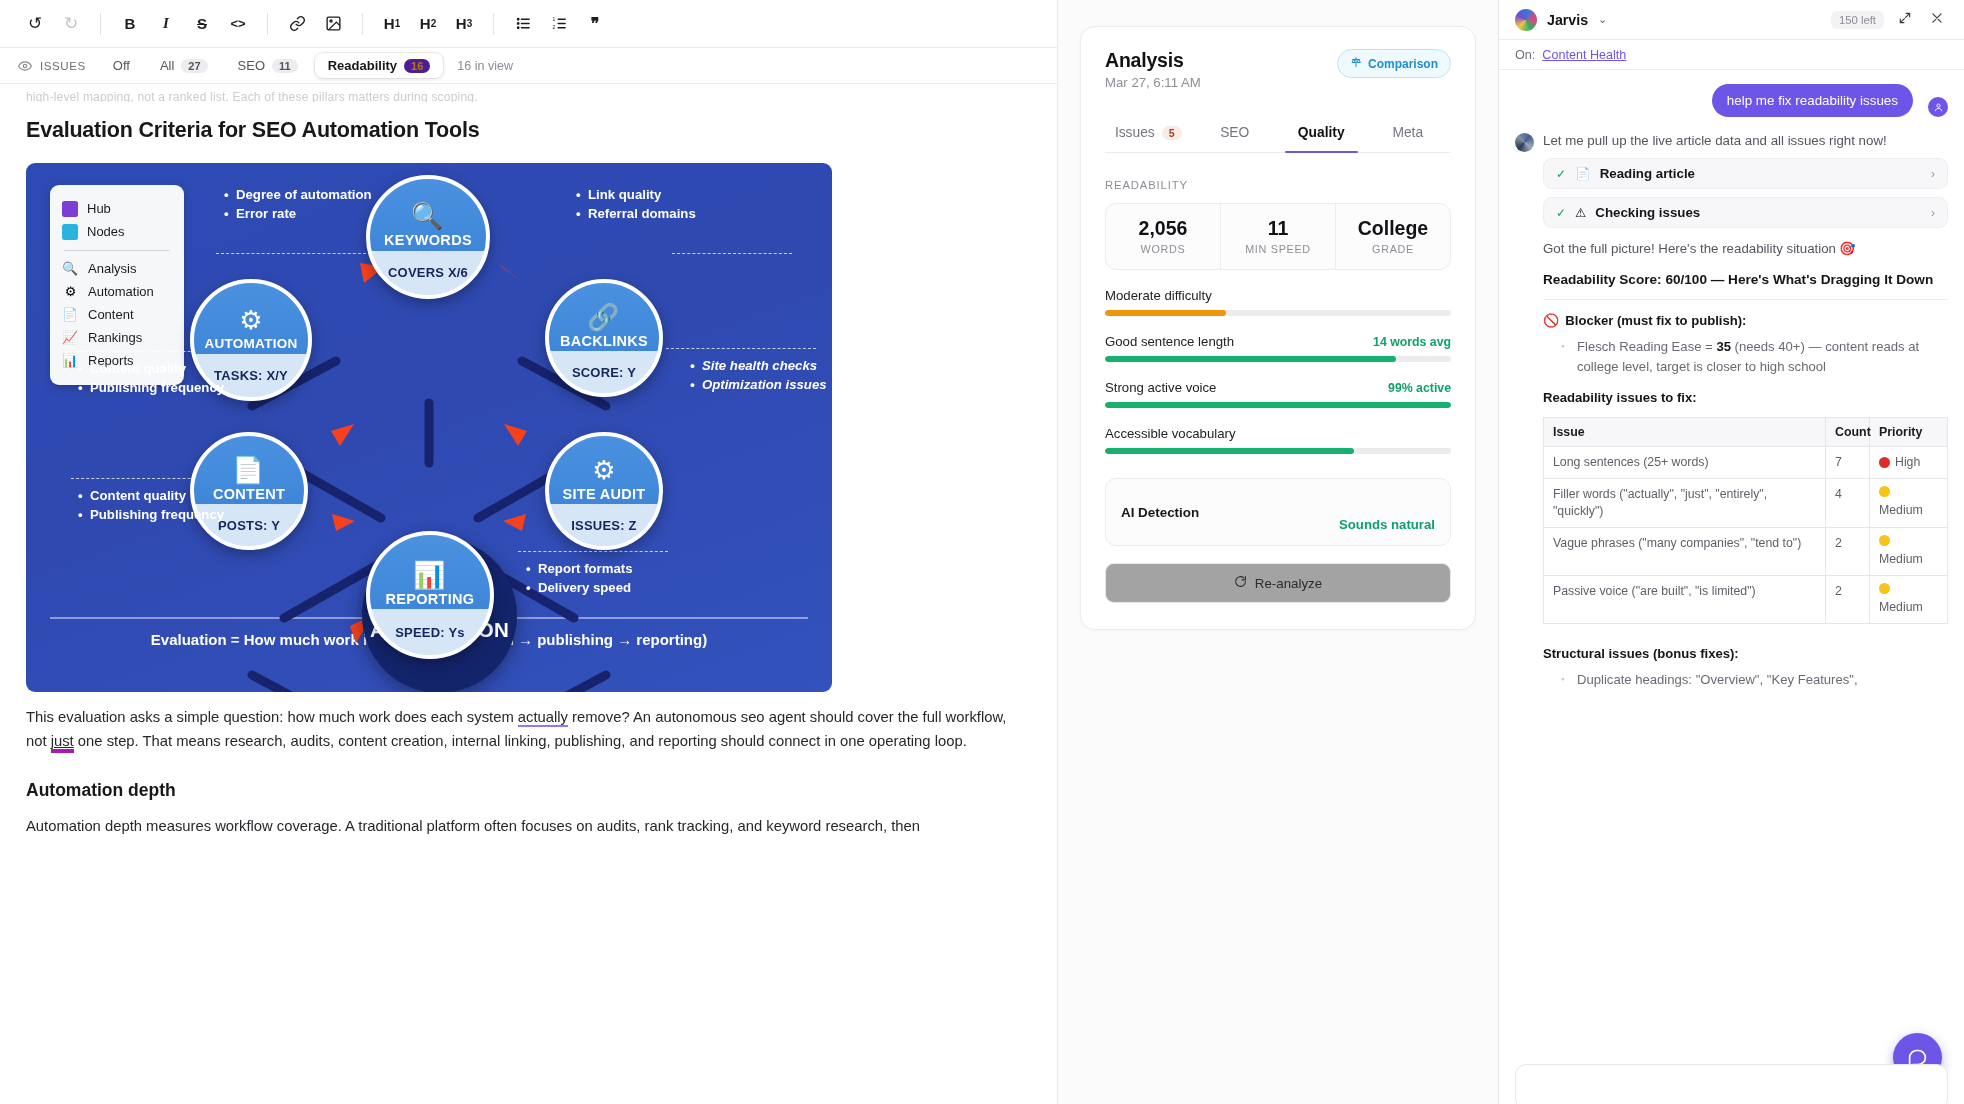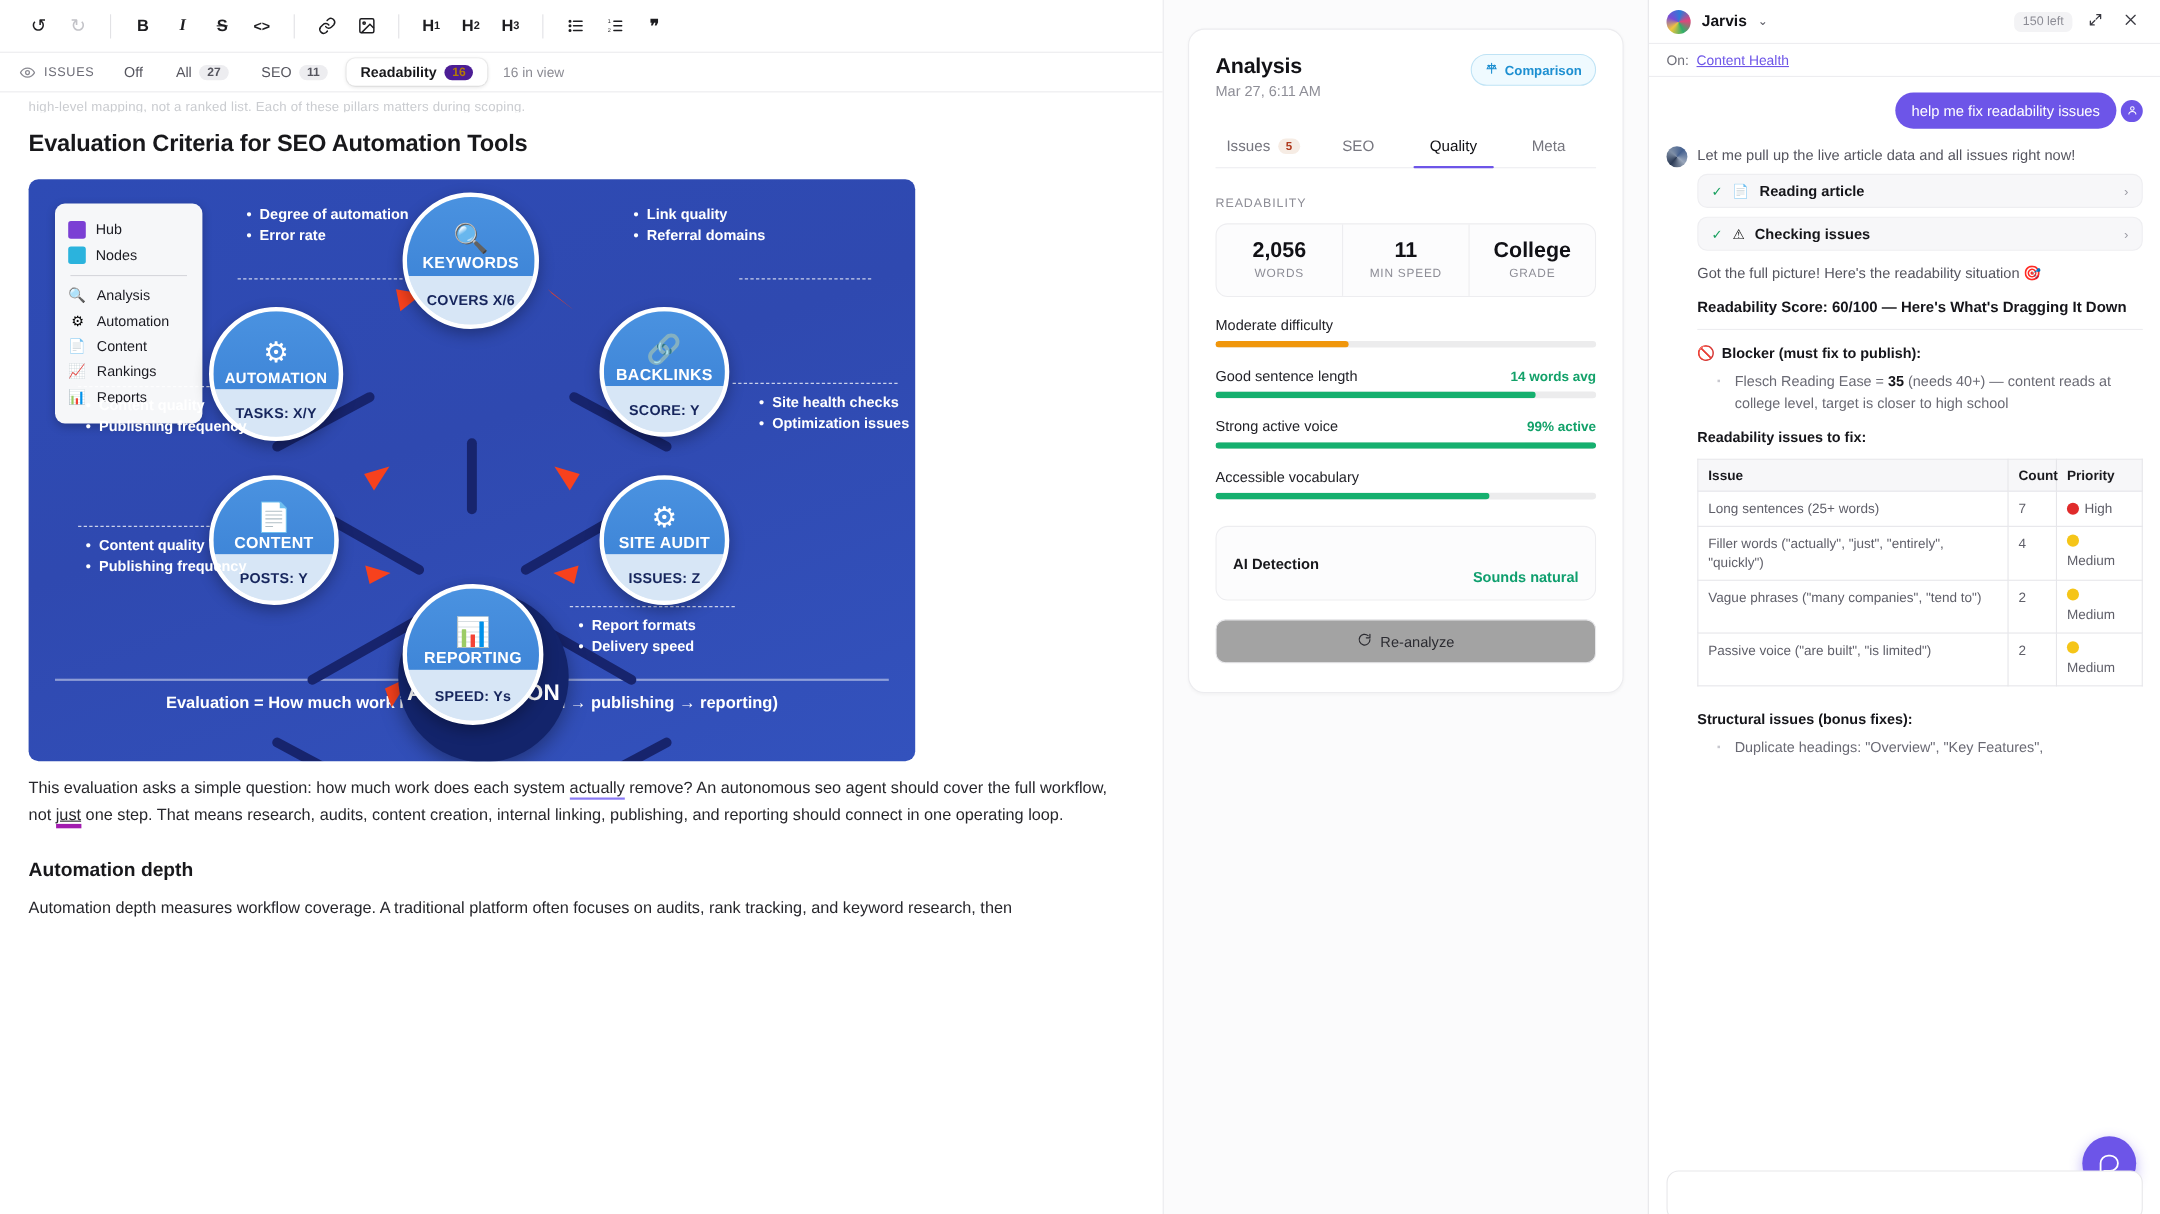--- a/index.html
+++ b/index.html
@@ -75,21 +75,21 @@
   .analysis-col { width:440px; background:#fbfbfc; padding:26px 22px; flex-shrink:0; }
   .card { background:#fff; border:1px solid #ececef; border-radius:15px; padding:22px 24px 26px 24px; box-shadow:0 1px 3px rgba(0,0,0,.035);}
   .card-head { display:flex; justify-content:space-between; align-items:flex-start; }
   .card-title { font-size:19.5px; font-weight:700; color:#121216; letter-spacing:-.2px;}
   .card-date { font-size:13.2px; color:#8e8e97; margin-top:3px;}
   .cmp-btn { display:flex; align-items:center; gap:6px; border:1px solid #bfe3f5; background:#effaff; color:#1d8fd1;
              font-size:12px; font-weight:600; border-radius:20px; padding:6px 12px; cursor:pointer;}
   .tabs { display:flex; gap:0; margin-top:26px; border-bottom:1px solid #ededf0;}
   .tab { flex:1; text-align:center; padding:9px 0 12px 0; font-size:13.8px; color:#76767f; cursor:pointer; position:relative;
          display:flex; align-items:center; justify-content:center; gap:7px;}
-  .tab.active { color:#101014; font-weight:400;}
+  .tab.active { color:#101014; font-weight:700;}
   .tab.active:after { content:""; position:absolute; left:8%; right:8%; bottom:-1px; height:2.5px; background:#6d55e8; border-radius:2px;}
   .tab .b { font-size:10.5px; background:#f6ece4; color:#b03a1e; border-radius:9px; padding:1px 7px; font-weight:700;}
   .sect-label { font-size:11.3px; letter-spacing:.85px; color:#8d8d96; margin-top:26px; font-weight:500;}
   .stats { display:flex; border:1px solid #ededf0; border-radius:11px; margin-top:12px; background:#fcfcfd;}
   .stat { flex:1; text-align:center; padding:13px 0 14px 0; }
   .stat + .stat { border-left:1px solid #ededf0;}
   .stat .v { font-size:19.5px; font-weight:700; color:#111116;}
   .stat .k { font-size:10.8px; letter-spacing:.7px; color:#8d8d96; margin-top:3px;}
   .bar-row { margin-top:18px;}
   .bar-top { display:flex; justify-content:space-between; align-items:baseline;}
@@ -112,21 +112,21 @@
   .chev { font-size:11px; color:#5c5c66; cursor:pointer;}
   .chat-head .spacer{ flex:1;}
   .pill-left { font-size:11.3px; color:#8c8c95; background:#f3f3f5; border-radius:6px; padding:3px 8px;}
   .hicon { font-size:14px; color:#3a3a42; cursor:pointer; padding:0 4px;}
 
   .onbar { height:30px; display:flex; align-items:center; gap:7px; padding:0 16px; border-bottom:1px solid #ededf0; flex-shrink:0;}
   .onbar .k { font-size:12.6px; color:#6f6f79;}
   .onbar .v { font-size:12.6px; color:#6d55e8; text-decoration:underline; cursor:pointer;}
 
   .chat-body { flex:1; overflow:hidden; padding:14px 16px 0 16px;}
-  .user-row { display:flex; justify-content:flex-end; align-items:center; gap:4px; }
+  .user-row { display:flex; justify-content:flex-end; align-items:flex-end; gap:15px; }
   .user-bub { background:#6d55e8; color:#fff; font-size:13.4px; padding:9px 15px; border-radius:17px; max-width:330px;}
   .user-av { width:20px; height:20px; border-radius:50%; background:#6d55e8; color:#fff; display:flex; align-items:center; justify-content:center; font-size:10px; flex-shrink:0;}
   .bot-row { display:flex; gap:9px; margin-top:14px;}
   .bot-av { width:19px; height:19px; border-radius:50%; flex-shrink:0; margin-top:2px;
             background:conic-gradient(from 40deg,#44608f,#9aa7bb,#2b3a55,#7f8fa6,#44608f);}
   .bot-col { flex:1; min-width:0;}
   .bot-text { font-size:13.3px; color:#55555f; line-height:1.45;}
   .step { margin-top:8px; background:#f7f7f9; border:1px solid #eeeef1; border-radius:9px; height:31px; display:flex; align-items:center; gap:9px; padding:0 12px; cursor:pointer;}
   .step .ck { color:#18a05f; font-size:12px;}
   .step .si { font-size:12.5px;}
@@ -326,21 +326,21 @@
           <li>Publishing frequency</li>
         </ul>
         <ul class="bullets" style="left:52px; top:323px;">
           <li>Content quality</li>
           <li>Publishing frequency</li>
         </ul>
         <ul class="bullets" style="left:550px; top:22px;">
           <li>Link quality</li>
           <li>Referral domains</li>
         </ul>
-        <ul class="bullets" style="left:664px; top:193px;">
+        <ul class="bullets" style="left:664px; top:193px;font-style:italic;">
           <li>Site health checks</li>
           <li>Optimization issues</li>
         </ul>
         <ul class="bullets" style="left:500px; top:396px;">
           <li>Report formats</li>
           <li>Delivery speed</li>
         </ul>
 
         <div class="hub">
           <div class="l1">SEO</div>

